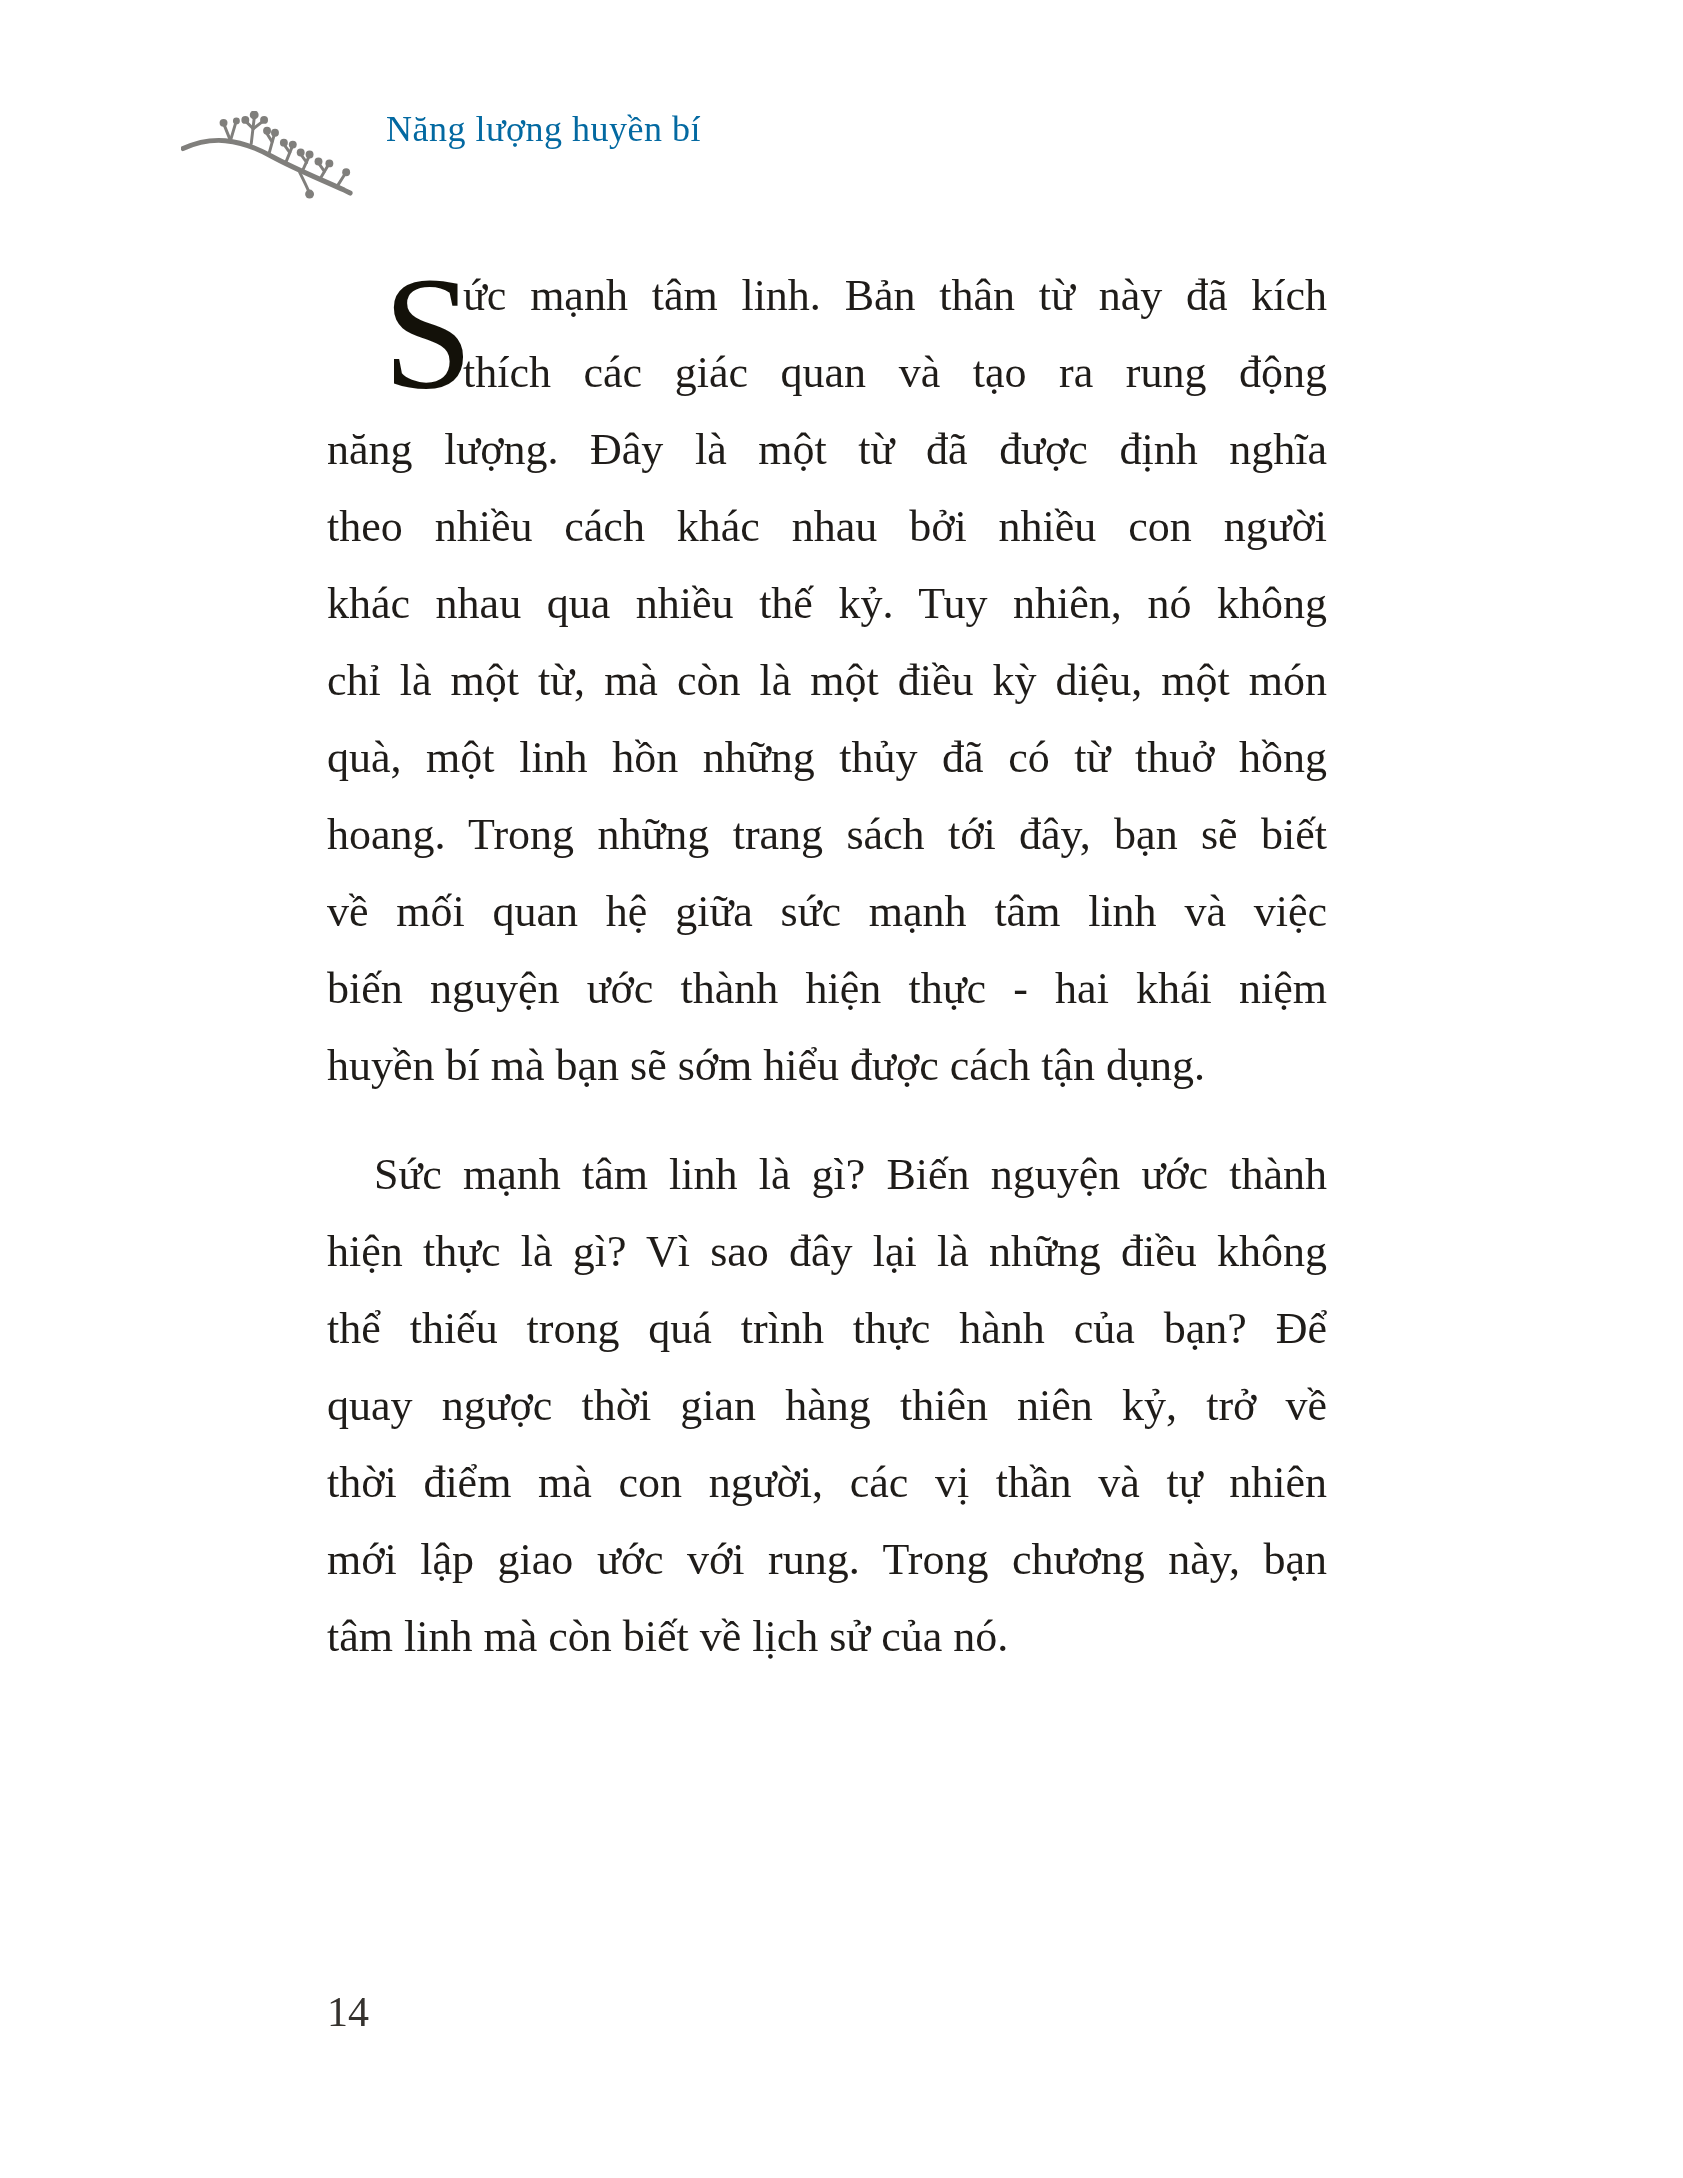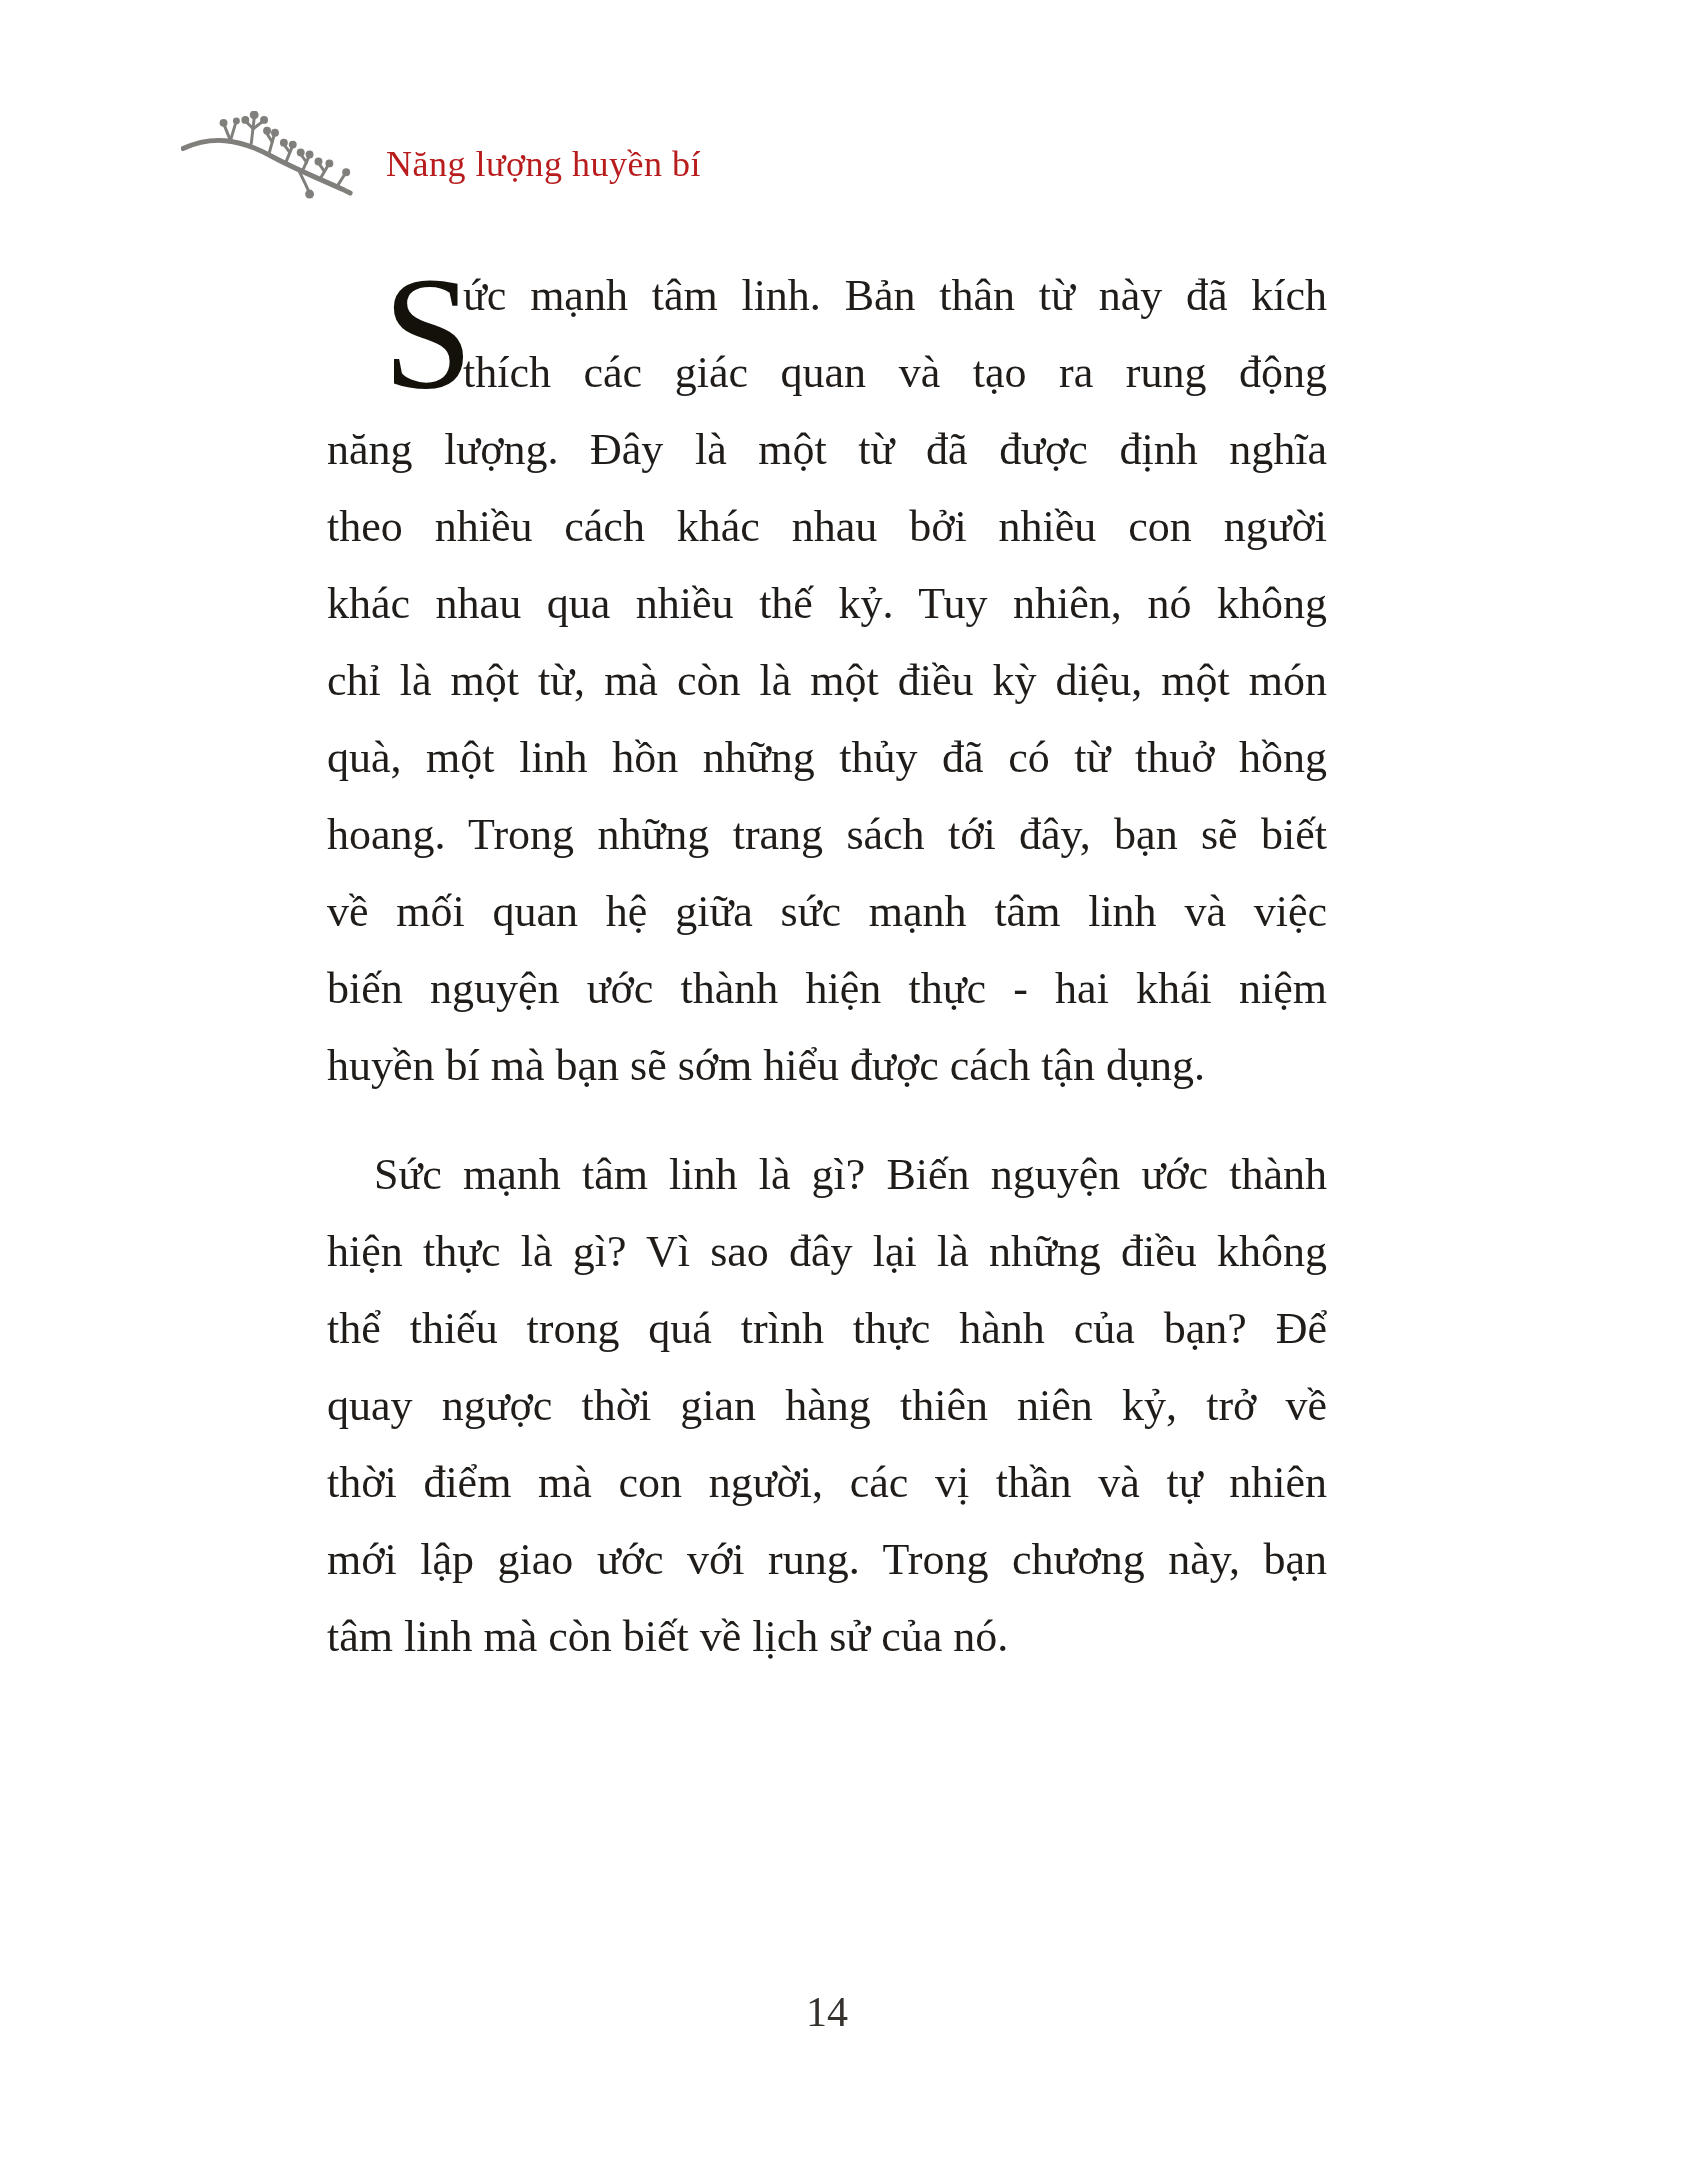--- a/index.html
+++ b/index.html
@@ -12,24 +12,24 @@
     overflow: hidden;
   }
 
   
   .header { position: absolute; top: 0; left: 0; width: 100%; height: 218px; }
   .ornament { position: absolute; left: 181px; top: 111px; width: 183px; height: 89px; }
   .ornament svg { display: block; width: 100%; height: 100%; }
   .chapter-title {
     position: absolute;
     left: 386px;
-    top: 143px;
+    top: 108px;
     font-size: 36px;
     letter-spacing: 0.5px;
-    color: #b91c1c;
+    color: #0369a1;
   }
 
   
   .content {
     position: absolute;
     left: 327px;
     top: 257px;
     width: 1000px;
     font-size: 44px;
     line-height: 77px;
@@ -51,21 +51,20 @@
   }
   .para-2 { margin-top: 32px; }
   .para-2 .line.first { text-indent: 47px; }
 
   
   .folio {
     position: absolute;
     left: 327px;
     top: 1988px;
     width: 1000px;
-    text-align: center;
     font-size: 42px;
     color: #35322e;
   }
 </style>
 </head>
 <body>
 
 <div class="page">
 
   <div class="header">

